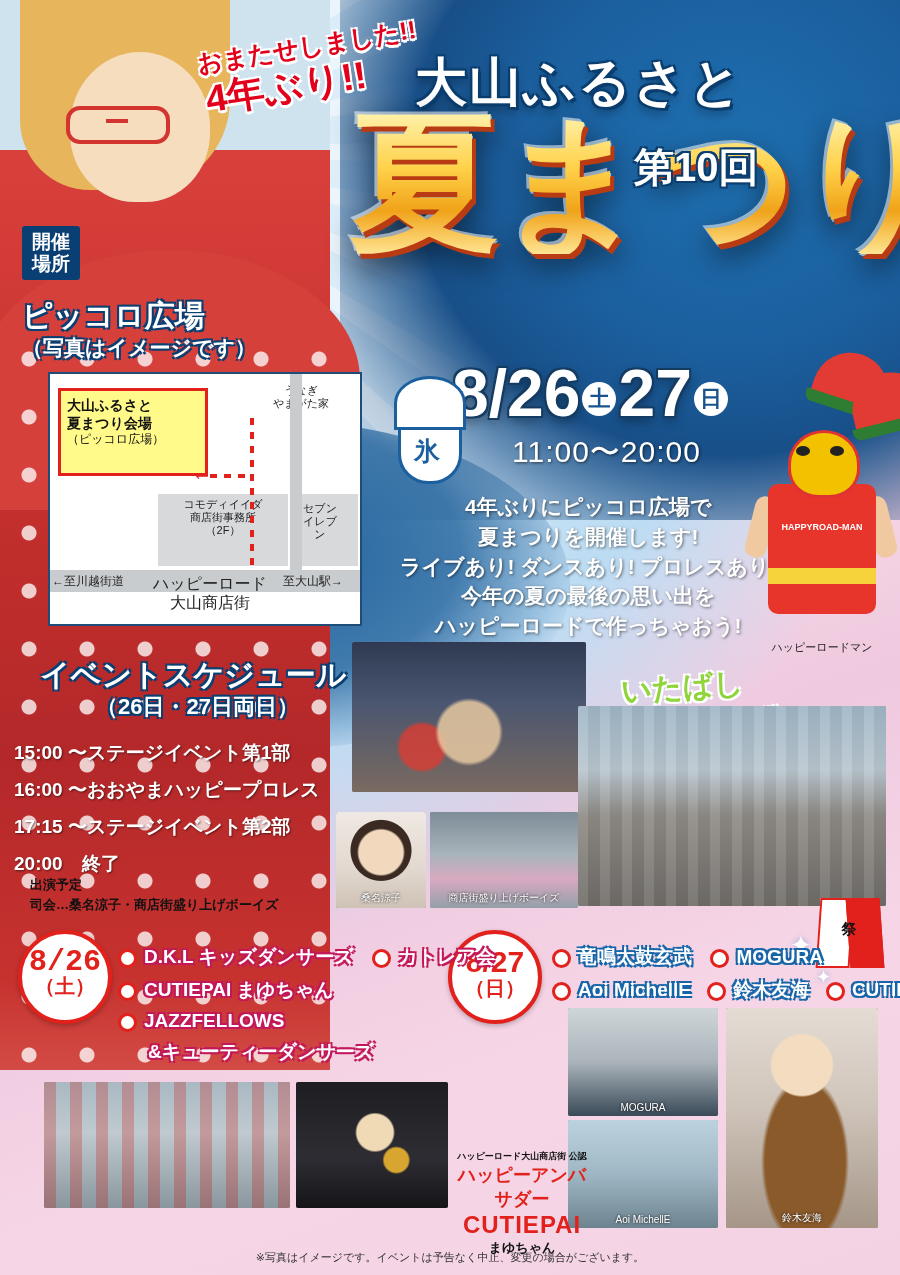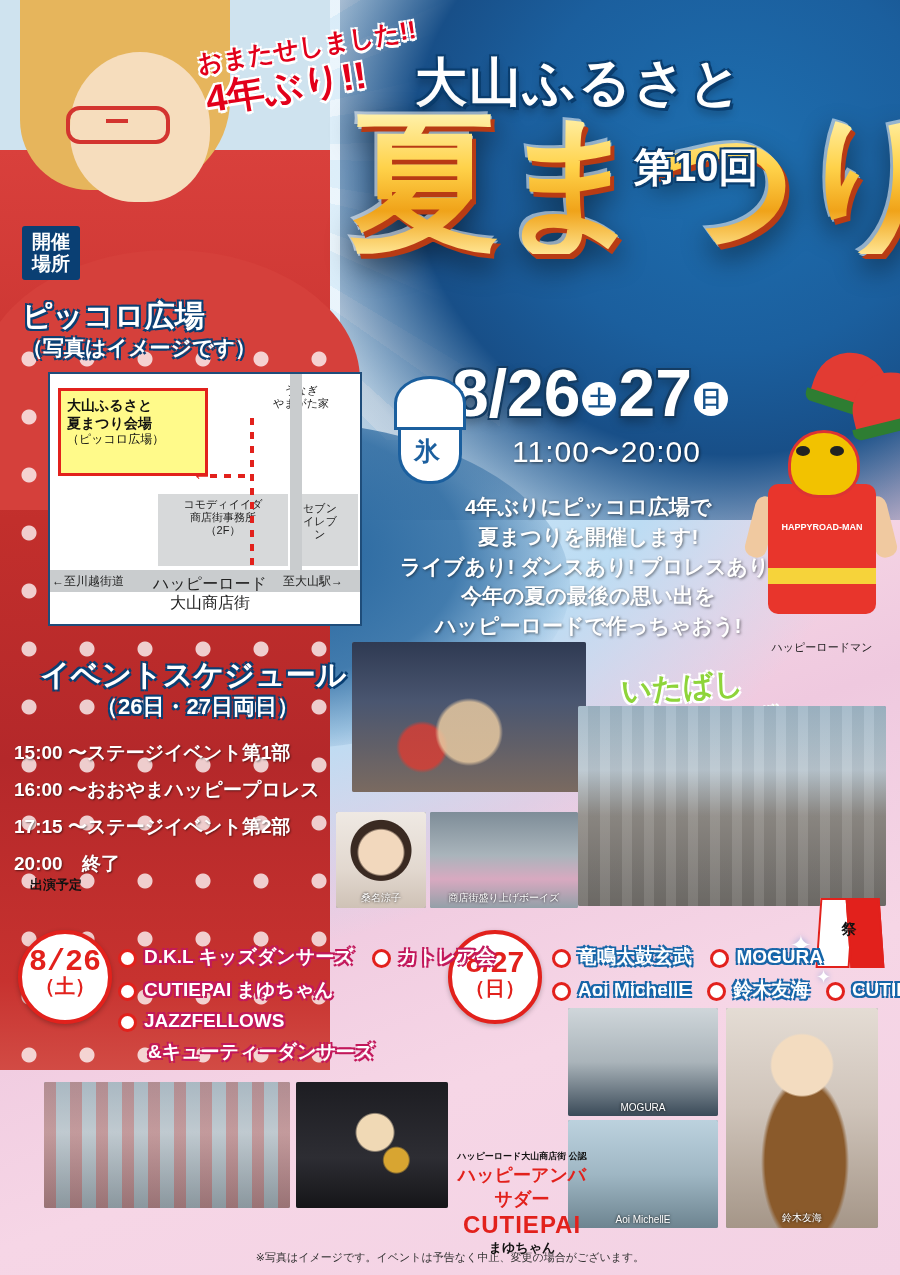--- a/index.html
+++ b/index.html
@@ -314,20 +314,21 @@
       <span>17:15</span>
       <span>〜ステージイベント第2部</span>
     </div>
     <div class="row">
       <span>20:00</span>
       <span style="margin-left:14px;">終了</span>
     </div>
   </div>
   <div id="perf">
     <div>出演予定</div>
+    <div>司会…桑名涼子・商店街盛り上げボーイズ</div>
   </div>
 
   <div class="photo" style="left:336px;top:812px;width:90px;height:96px;">
     <div class="ph" style="background:linear-gradient(180deg,#efe9e3 0%,#e2d8cf 60%,#cfc2b6 100%);"></div>
     <div class="ph" style="background:radial-gradient(circle at 50% 42%, #f2d8bd 0 22px, rgba(0,0,0,0) 24px), radial-gradient(circle at 50% 40%, #3a2a22 0 30px, rgba(0,0,0,0) 31px);"></div>
     <div class="capw">桑名涼子</div>
   </div>
   <div class="photo" style="left:430px;top:812px;width:148px;height:96px;">
     <div class="ph" style="background:linear-gradient(180deg,#7e8d98 0%,#a9b4bb 45%,#d8a9c0 70%,#93a0a8 100%);"></div>
     <div class="capw">商店街盛り上げボーイズ</div>

